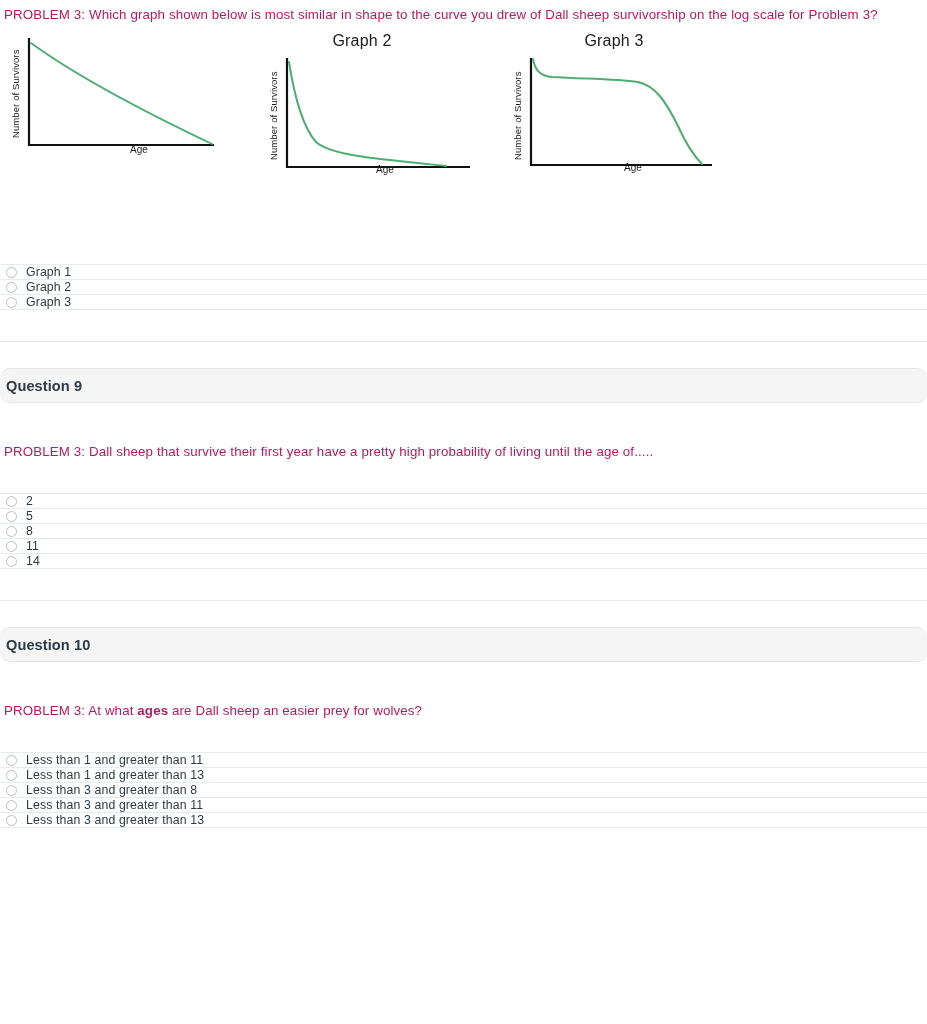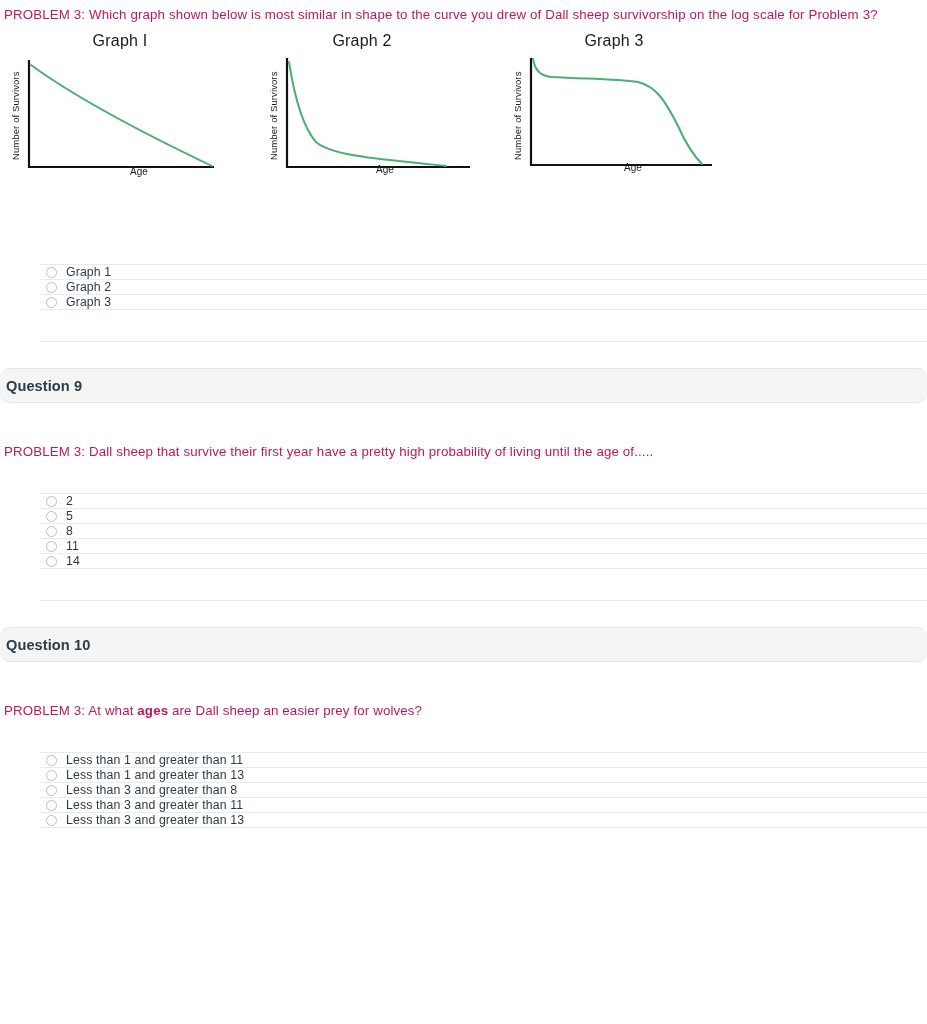--- a/index.html
+++ b/index.html
@@ -74,21 +74,21 @@
   
   #graph-1 { left: 8px;   width: 230px; }
   #graph-2 { left: 258px; width: 225px; }
   #graph-3 { left: 506px; width: 228px; }
 
   #graph-1 .graph-title { width: 200px; margin-left: 12px; }
   #graph-2 .graph-title { width: 200px; margin-left: 4px; }
   #graph-3 .graph-title { width: 200px; margin-left: 8px; }
 
   
-  .options { border-top: 1px solid #e8eaec; margin-left: 40px; }
+  .options { border-top: 1px solid #e8eaec; }
   .option-row {
     display: flex;
     align-items: center;
     border-bottom: 1px solid #e8eaec;
     padding: 0 0 0 6px;
     background: #ffffff;
     box-sizing: border-box;
   }
   .radio {
     width: 11px;
@@ -144,21 +144,20 @@
 <body>
 
 <div class="page">
 
   <div>
     <div class="stem">PROBLEM 3:  Which graph shown below is most similar in shape to the curve you drew of Dall sheep survivorship on the log scale for Problem 3?</div>
 
     <div class="graphs">
 
       <div class="graph" id="graph-1">
-        <div class="graph-title">Graph I</div>
         <div class="graph-plot">
           <div class="ylabel" style="left:2px; top:2px; height:104px;">Number of Survivors</div>
           <svg width="220" height="120">
 
             <line x1="21" y1="6" x2="21" y2="114" stroke="#111111" stroke-width="2.2"></line>
             <line x1="20" y1="113" x2="206" y2="113" stroke="#111111" stroke-width="2.2"></line>
 
             <path d="M23,11 C60,38 120,72 204,112" fill="none" stroke="#4caf72" stroke-width="1.9" stroke-linecap="round"></path>
           </svg>
           <div class="xlabel" style="left:70px; top:112px; width:70px;">Age</div>

